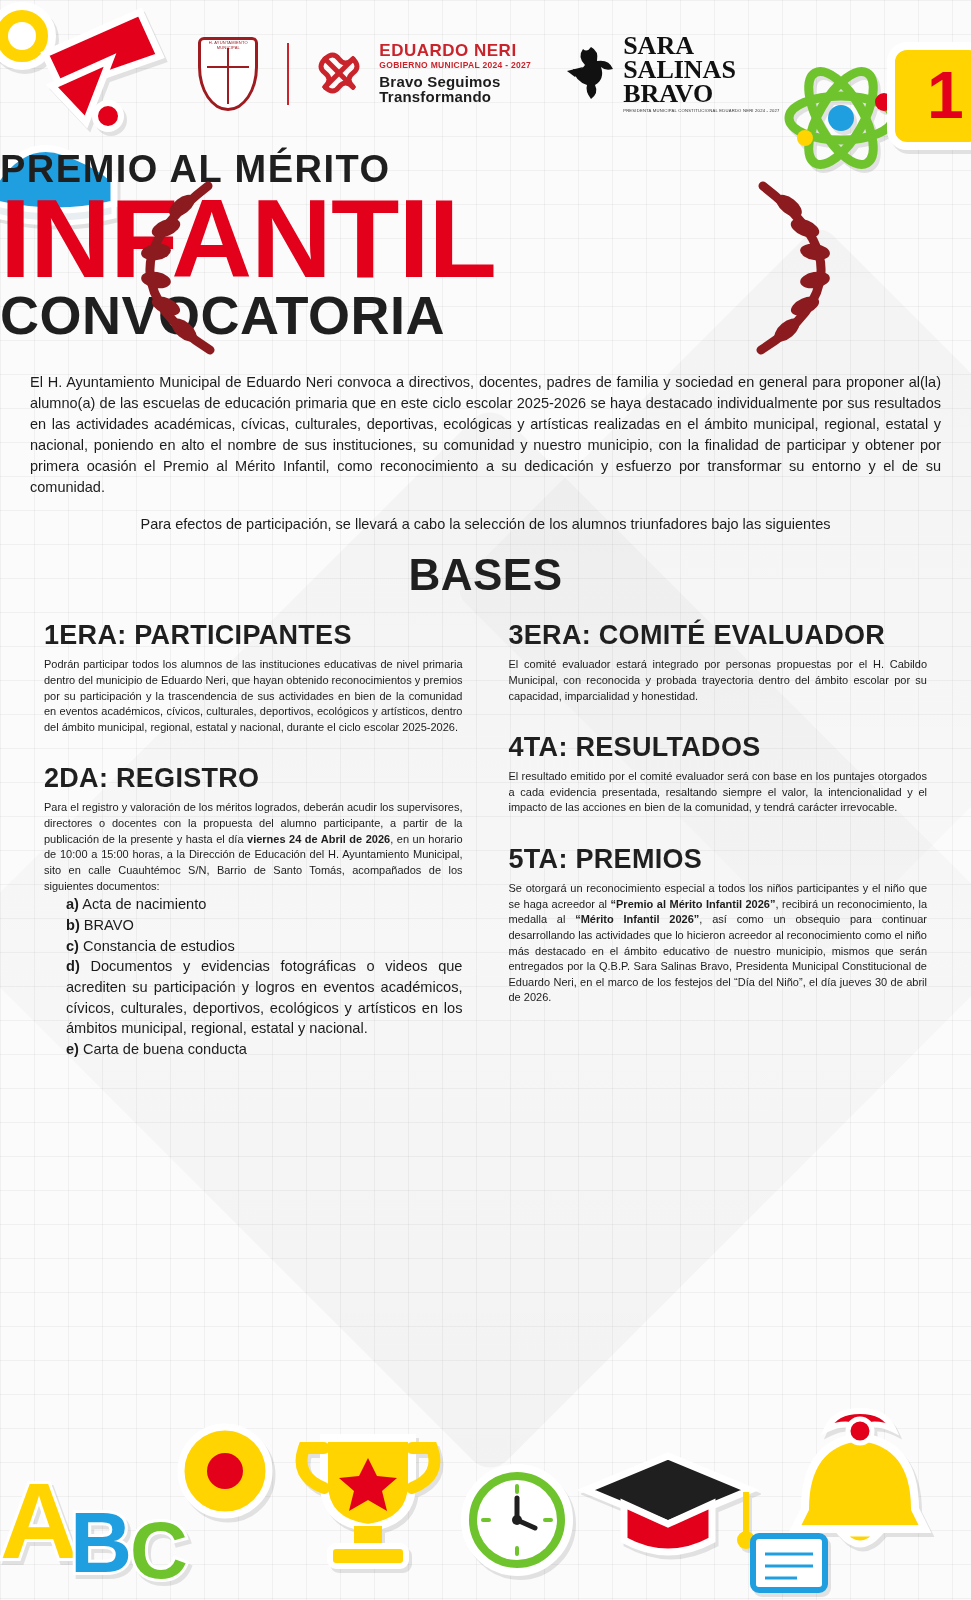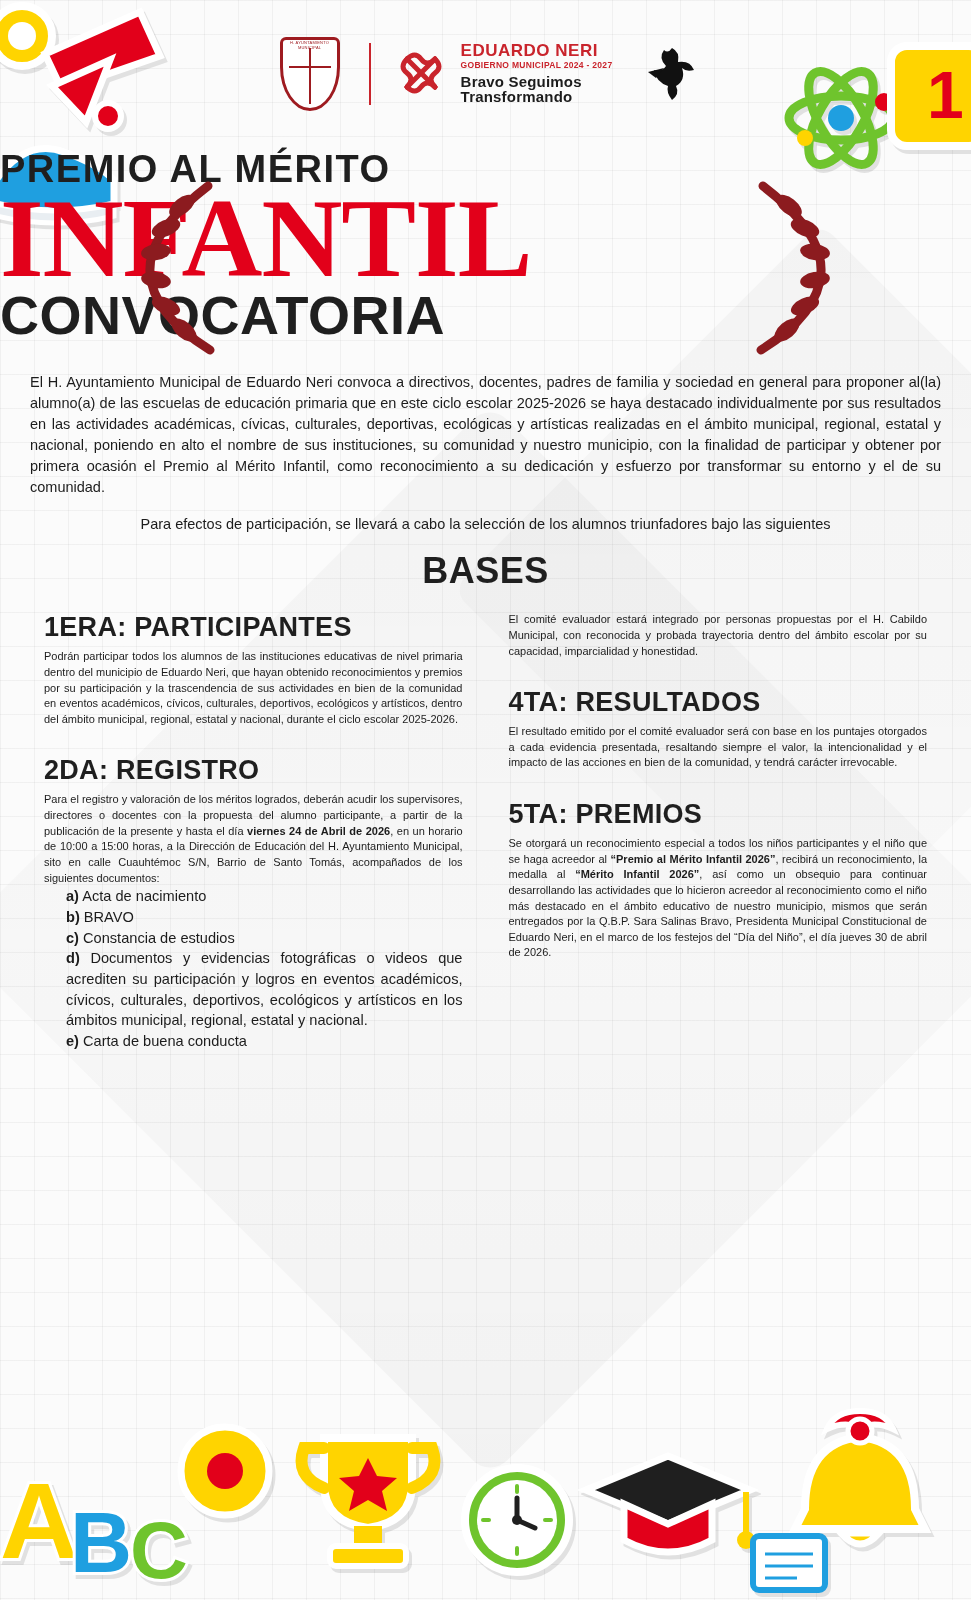--- a/index.html
+++ b/index.html
@@ -97,21 +97,21 @@
   
   .sticker { position:absolute; z-index:3; }
   .sh { filter: drop-shadow(3px 4px 0 rgba(0,0,0,0.10)); }
 
   
   .title-wrap { position:relative; margin-top: 28px; }
   .premio {
     font-size: 38px; font-weight: 800; color:#1f1f1f; letter-spacing: 1.5px;
   }
   .infantil {
-    font-family: Liberation Serif, serif;
+    font-family: Liberation Sans, sans-serif;
     font-size: 112px; font-weight: 700; color:#e2001a;
     letter-spacing: -1px; line-height: .92; margin-top: -4px;
   }
   .convocatoria {
     font-size: 54px; font-weight: 800; color:#1f1f1f; letter-spacing: .5px;
     margin-top: -6px;
   }
   .laurel { position:absolute; top: 32px; }
   .laurel.left { left: 130px; }
   .laurel.right { right: 130px; }
@@ -120,21 +120,21 @@
   .intro {
     margin: 26px 30px 0 30px;
     font-size: 14.5px; line-height: 1.45; color:#1c1c1c; text-align: justify;
     font-weight: 500;
   }
   .intro-2 {
     margin: 16px 42px 0 42px;
     font-size: 14.5px; line-height:1.4; color:#1c1c1c; text-align:center; font-weight:500;
   }
 
-  .bases { text-align:center; font-size:36px; font-weight:800; color:#1f1f1f; margin-top: 16px; letter-spacing:.5px;}
+  .bases { text-align:center; font-size:44px; font-weight:800; color:#1f1f1f; margin-top: 16px; letter-spacing:.5px;}
 
   
   .cols { display:flex; gap: 46px; padding: 20px 44px 0 44px; }
   .col { width: 50%; }
   .sec-title {
     font-size: 27px; font-weight: 800; color:#1f1f1f; letter-spacing:.3px;
     margin-bottom: 6px;
   }
   .sec-title.sp { margin-top: 28px; }
   .body-txt {
@@ -218,20 +218,26 @@
           <div class="l4">Transformando</div>
         </div>
       </div>
 
       <div class="sara-block">
         <div class="hummer">
           <svg width="52" height="64" viewBox="0 0 52 64">
             <path d="M26 6 Q34 10 32 20 Q44 18 48 28 Q40 30 36 26 Q40 38 30 44 Q34 52 26 58 Q20 50 22 44 Q10 40 8 28 Q16 30 20 24 Q12 16 18 8 Q22 12 26 6 Z" fill="#111"></path>
             <path d="M2 30 L18 26 L10 36 Z" fill="#111"></path>
           </svg>
+        </div>
+        <div class="sara-text">
+          <div class="s1">SARA</div>
+          <div class="s2">SALINAS</div>
+          <div class="s3">BRAVO</div>
+          <div class="s4">PRESIDENTA MUNICIPAL CONSTITUCIONAL EDUARDO NERI 2024 - 2027</div>
         </div>
       </div>
     </div>
 
     <div class="title-wrap">
       <div class="laurel left">
         <svg width="90" height="175" viewBox="0 0 90 175">
           <path d="M78 6 Q18 52 20 92 Q22 134 80 170" fill="none" stroke="#8c1b1f" stroke-width="9" stroke-linecap="round"></path>
           <g fill="#8c1b1f">
             <ellipse cx="52" cy="26" rx="15" ry="8" transform="rotate(-38 52 26)"></ellipse>
@@ -281,20 +287,21 @@
         <div class="list">
           <div class="list-item"><span class="b">a)</span> <span>Acta de nacimiento</span></div>
           <div class="list-item"><span class="b">b)</span> <span>BRAVO</span></div>
           <div class="list-item"><span class="b">c)</span> <span>Constancia de estudios</span></div>
           <div class="list-item"><span class="b">d)</span> <span>Documentos y evidencias fotográficas o videos que acrediten su participación y logros en eventos académicos, cívicos, culturales, deportivos, ecológicos y artísticos en los ámbitos municipal, regional, estatal y nacional.</span></div>
           <div class="list-item"><span class="b">e)</span> <span>Carta de buena conducta</span></div>
         </div>
       </div>
 
       <div class="col">
+        <div class="sec-title">3ERA: COMITÉ EVALUADOR</div>
         <div class="body-txt">El comité evaluador estará integrado por personas propuestas por el H. Cabildo Municipal, con reconocida y probada trayectoria dentro del ámbito escolar por su capacidad, imparcialidad y honestidad.</div>
 
         <div class="sec-title sp">4TA: RESULTADOS</div>
         <div class="body-txt">El resultado emitido por el comité evaluador será con base en los puntajes otorgados a cada evidencia presentada, resaltando siempre el valor, la intencionalidad y el impacto de las acciones en bien de la comunidad, y tendrá carácter irrevocable.</div>
 
         <div class="sec-title sp">5TA: PREMIOS</div>
         <div class="body-txt">
           <span>Se otorgará un reconocimiento especial a todos los niños participantes y el niño que se haga acreedor al </span><span class="b">“Premio al Mérito Infantil 2026”</span><span>, recibirá un reconocimiento, la medalla al </span><span class="b">“Mérito Infantil 2026”</span><span>, así como un obsequio para continuar desarrollando las actividades que lo hicieron acreedor al reconocimiento como el niño más destacado en el ámbito educativo de nuestro municipio, mismos que serán entregados por la Q.B.P. Sara Salinas Bravo, Presidenta Municipal Constitucional de Eduardo Neri, en el marco de los festejos del “Día del Niño”, el día jueves 30 de abril de 2026.</span>
         </div>
       </div>

